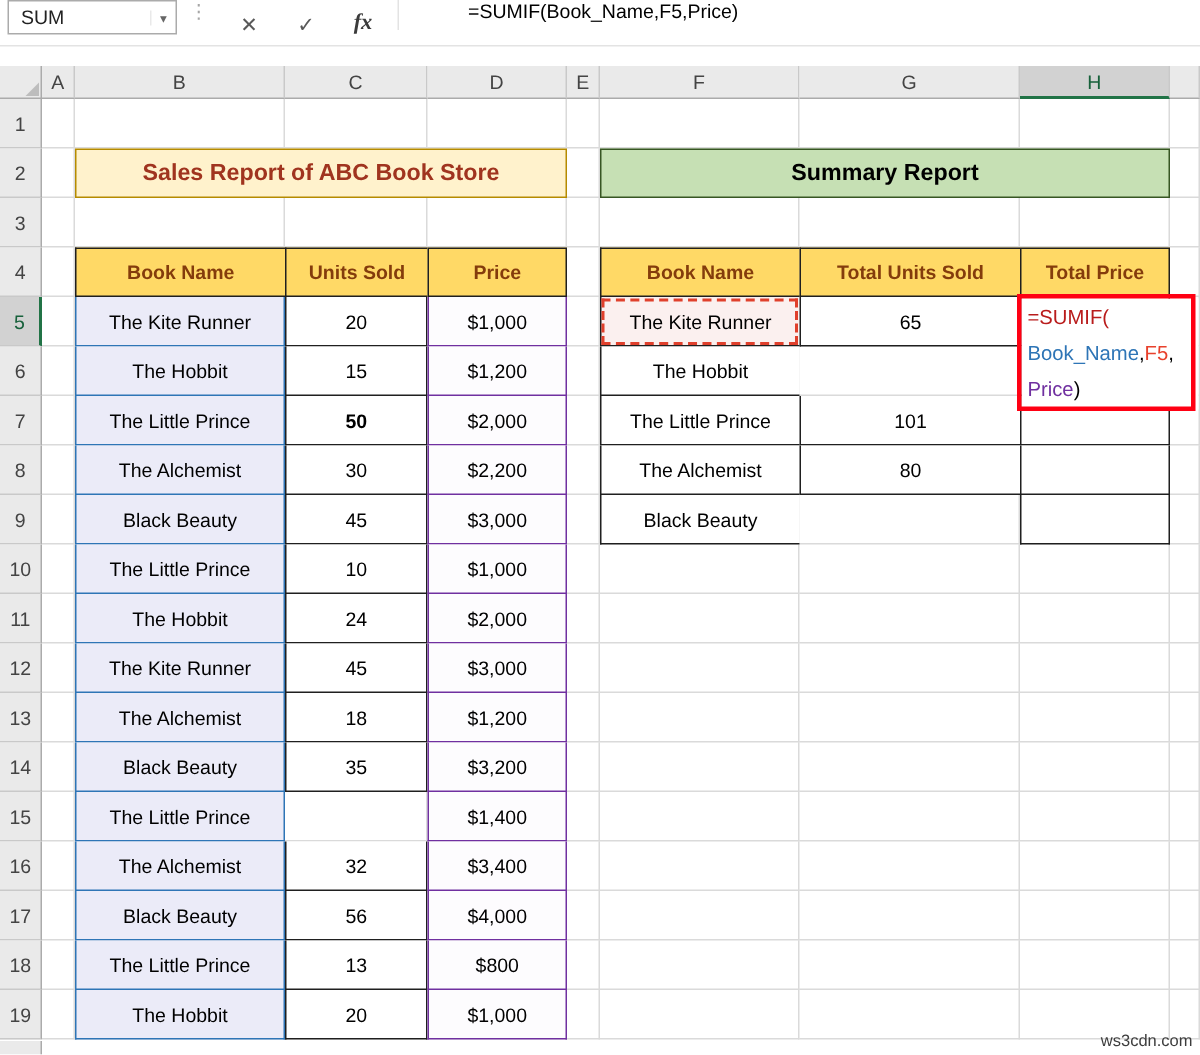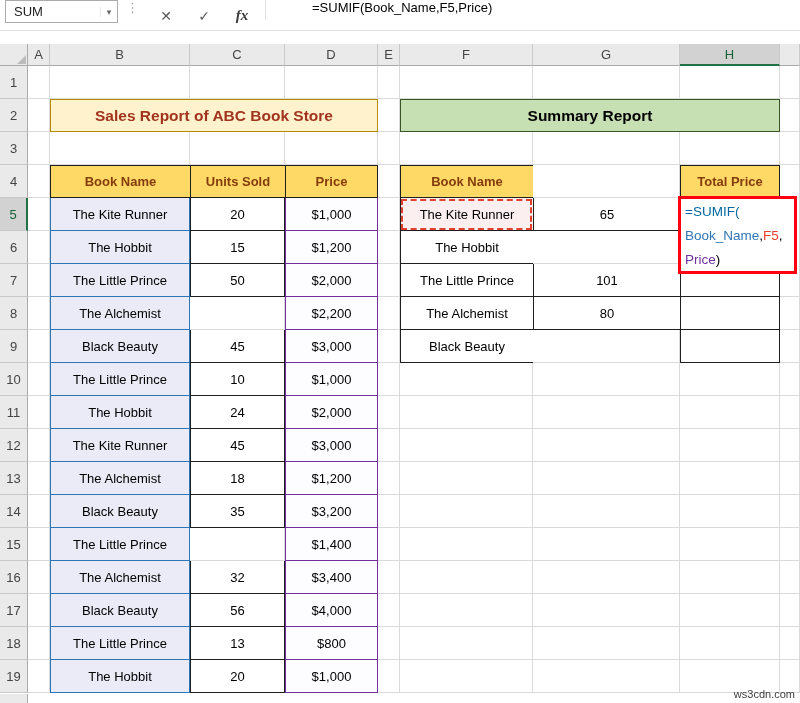--- a/index.html
+++ b/index.html
@@ -94,21 +94,21 @@
     <button class="fb-btn">✓</button>
     <button class="fb-btn fx-btn">fx</button>
     <div class="fb-sep"></div>
     <div class="formula-text">=SUMIF(Book_Name,F5,Price)</div>
   </div>
 
   <div class="sheet" id="sheet">
     <div class="corner"></div>
 
     <div class="formula-overlay" id="formulaOverlay">
-        <div class="fline"><span style="color: #0369a1;">=SUMIF(</span></div>
+        <div class="fline"><span style="color: #b91c1c;">=SUMIF(</span></div>
         <div class="fline"><span style="color: rgb(46, 117, 182);">Book_Name</span><span style="color: rgb(0, 0, 0);">,</span><span style="color: rgb(232, 65, 44);">F5</span><span style="color: rgb(0, 0, 0);">,</span></div>
         <div class="fline"><span style="color: rgb(112, 48, 160);">Price</span><span style="color: rgb(0, 0, 0);">)</span></div>
       </div>
     <div class="red-box"></div>
   <div class="col-hdr" style="grid-area: 1 / 2;">A</div>
       <div class="col-hdr" style="grid-area: 1 / 3;">B</div>
       <div class="col-hdr" style="grid-area: 1 / 4;">C</div>
       <div class="col-hdr" style="grid-area: 1 / 5;">D</div>
       <div class="col-hdr" style="grid-area: 1 / 6;">E</div>
       <div class="col-hdr" style="grid-area: 1 / 7;">F</div>
@@ -310,23 +310,24 @@
       <div class="cellbase lhdr" style="grid-area: 5 / 3;">Book Name</div>
       <div class="cellbase lhdr" style="grid-area: 5 / 4;">Units Sold</div>
       <div class="cellbase lhdr last" style="grid-area: 5 / 5;">Price</div>
       <div class="cellbase cell-b" style="grid-area: 6 / 3;">The Kite Runner</div>
       <div class="cellbase cell-c" style="grid-area: 6 / 4;">20</div>
       <div class="cellbase cell-d" style="grid-area: 6 / 5;">$1,000</div>
       <div class="cellbase cell-b" style="grid-area: 7 / 3;">The Hobbit</div>
       <div class="cellbase cell-c" style="grid-area: 7 / 4;">15</div>
       <div class="cellbase cell-d" style="grid-area: 7 / 5;">$1,200</div>
       <div class="cellbase cell-b" style="grid-area: 8 / 3;">The Little Prince</div>
-      <div class="cellbase cell-c" style="grid-area: 8 / 4;">50</div>
+      <div class="cellbase cell-c" style="grid-area: 8 / 4; font-weight: bold;">50</div>
       <div class="cellbase cell-d" style="grid-area: 8 / 5;">$2,000</div>
       <div class="cellbase cell-b" style="grid-area: 9 / 3;">The Alchemist</div>
+      <div class="cellbase cell-c" style="grid-area: 9 / 4;">30</div>
       <div class="cellbase cell-d" style="grid-area: 9 / 5;">$2,200</div>
       <div class="cellbase cell-b" style="grid-area: 10 / 3;">Black Beauty</div>
       <div class="cellbase cell-c" style="grid-area: 10 / 4;">45</div>
       <div class="cellbase cell-d" style="grid-area: 10 / 5;">$3,000</div>
       <div class="cellbase cell-b" style="grid-area: 11 / 3;">The Little Prince</div>
       <div class="cellbase cell-c" style="grid-area: 11 / 4;">10</div>
       <div class="cellbase cell-d" style="grid-area: 11 / 5;">$1,000</div>
       <div class="cellbase cell-b" style="grid-area: 12 / 3;">The Hobbit</div>
       <div class="cellbase cell-c" style="grid-area: 12 / 4;">24</div>
       <div class="cellbase cell-d" style="grid-area: 12 / 5;">$2,000</div>
@@ -347,20 +348,21 @@
       <div class="cellbase cell-b" style="grid-area: 18 / 3;">Black Beauty</div>
       <div class="cellbase cell-c" style="grid-area: 18 / 4;">56</div>
       <div class="cellbase cell-d" style="grid-area: 18 / 5;">$4,000</div>
       <div class="cellbase cell-b" style="grid-area: 19 / 3;">The Little Prince</div>
       <div class="cellbase cell-c" style="grid-area: 19 / 4;">13</div>
       <div class="cellbase cell-d" style="grid-area: 19 / 5;">$800</div>
       <div class="cellbase cell-b" style="grid-area: 20 / 3;">The Hobbit</div>
       <div class="cellbase cell-c" style="grid-area: 20 / 4;">20</div>
       <div class="cellbase cell-d" style="grid-area: 20 / 5;">$1,000</div>
       <div class="cellbase shdr" style="grid-area: 5 / 7;">Book Name</div>
+      <div class="cellbase shdr" style="grid-area: 5 / 8;">Total Units Sold</div>
       <div class="cellbase shdr last" style="grid-area: 5 / 9;">Total Price</div>
       <div class="cellbase scell ref" style="grid-area: 6 / 7;">The Kite Runner</div>
       <div class="cellbase scell" style="grid-area: 6 / 8;">65</div>
       <div class="cellbase scell last" style="grid-area: 6 / 9;"></div>
       <div class="cellbase scell" style="grid-area: 7 / 7;">The Hobbit</div>
       <div class="cellbase scell last" style="grid-area: 7 / 9;"></div>
       <div class="cellbase scell" style="grid-area: 8 / 7;">The Little Prince</div>
       <div class="cellbase scell" style="grid-area: 8 / 8;">101</div>
       <div class="cellbase scell last" style="grid-area: 8 / 9;"></div>
       <div class="cellbase scell" style="grid-area: 9 / 7;">The Alchemist</div>

